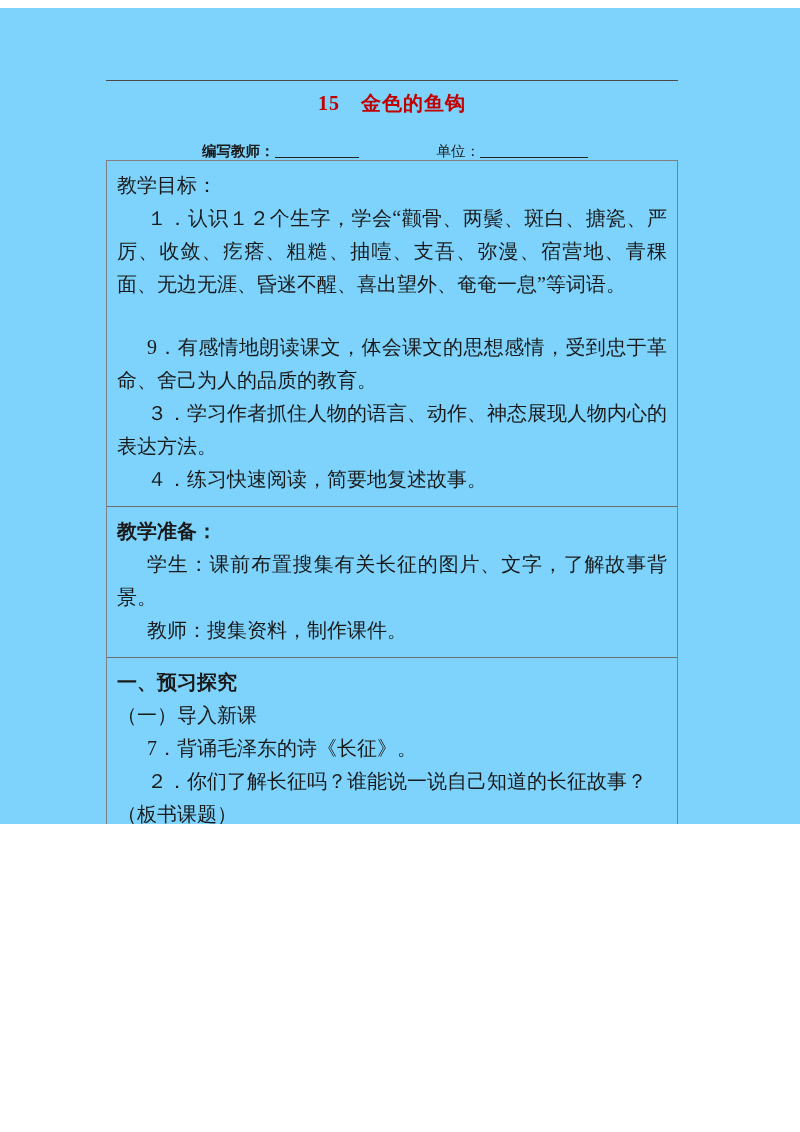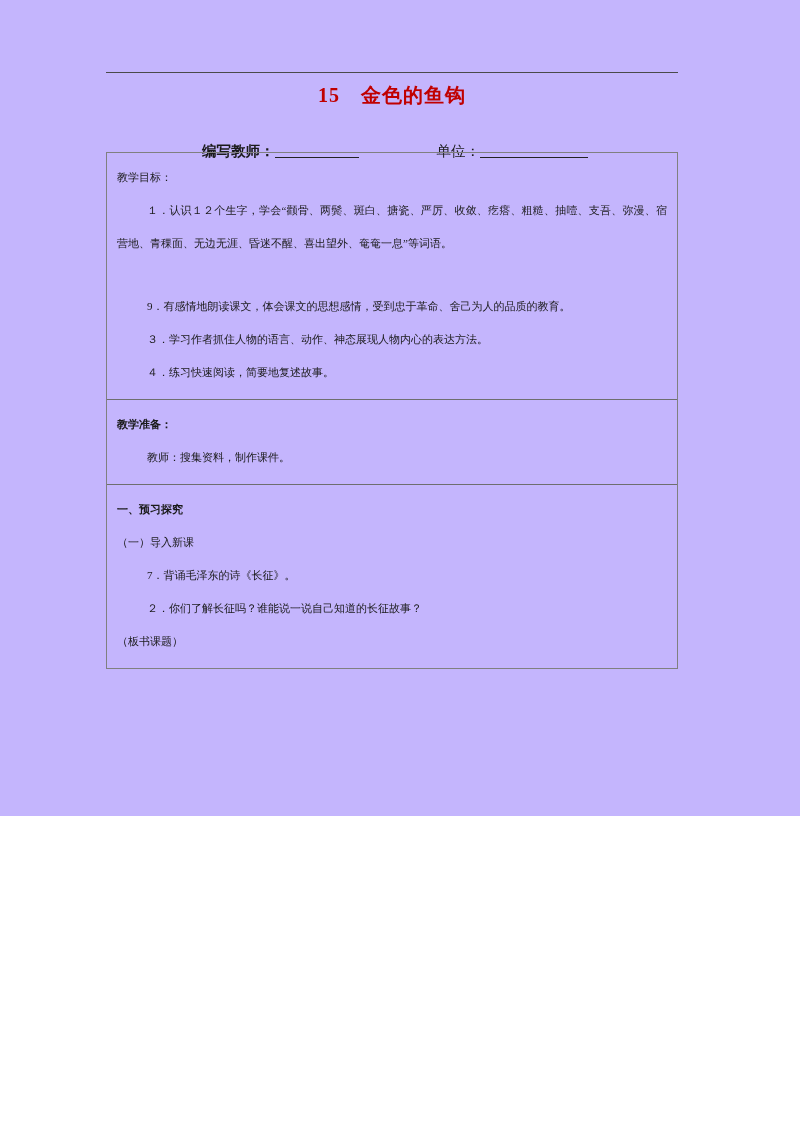--- a/index.html
+++ b/index.html
@@ -9,22 +9,22 @@
     background: #ffffff;
   }
   body {
     font-family: "Liberation Serif", "DejaVu Serif", serif;
     color: #1a1a1a;
   }
   .page {
     position: relative;
     width: 800px;
     height: 816px;
-    margin: 0 auto;
-    background: #c4b5fd;
+    margin: 8px auto;
+    background: #7dd3fc;
     overflow: hidden;
     box-sizing: border-box;
   }
   
   .top-rule {
     position: absolute;
     left: 106px;
     top: 72px;
     width: 572px;
     height: 0;
@@ -39,21 +39,21 @@
     color: #c00000;
     font-size: 20px;
     font-weight: bold;
     letter-spacing: 1px;
     font-family: "Liberation Serif", "DejaVu Serif", serif;
     white-space: pre;
   }
   .byline {
     position: absolute;
     left: 106px;
-    top: 142px;
+    top: 134px;
     width: 572px;
     font-size: 14.5px;
     white-space: nowrap;
   }
   .byline .teacher-label {
     margin-left: 96px;
     font-weight: bold;
   }
   .byline .blank-short {
     display: inline-block;
@@ -87,21 +87,21 @@
     box-sizing: border-box;
   }
   .doc-row:last-child {
     border-bottom: none;
   }
   .cell {
     padding: 8px 10px 10px 10px;
     box-sizing: border-box;
   }
   .p {
-    font-size: 11px;
+    font-size: 20px;
     line-height: 33px;
     margin: 0;
     text-align: justify;
     text-justify: inter-ideograph;
     word-break: break-all;
   }
   .p.bold {
     font-weight: bold;
   }
   .p.ind1 {
@@ -137,20 +137,21 @@
         <p class="p ind1">9．有感情地朗读课文，体会课文的思想感情，受到忠于革命、舍己为人的品质的教育。</p>
         <p class="p ind1">３．学习作者抓住人物的语言、动作、神态展现人物内心的表达方法。</p>
         <p class="p ind1">４．练习快速阅读，简要地复述故事。</p>
       </div>
     </div>
 
 
     <div class="doc-row">
       <div class="cell">
         <p class="p ind0 bold">教学准备：</p>
+        <p class="p ind1">学生：课前布置搜集有关长征的图片、文字，了解故事背景。</p>
         <p class="p ind1">教师：搜集资料，制作课件。</p>
       </div>
     </div>
 
     <div class="doc-row">
       <div class="cell">
         <p class="p ind0 bold">一、预习探究</p>
         <p class="p ind0">（一）导入新课</p>
         <p class="p ind1">7．背诵毛泽东的诗《长征》。</p>
         <p class="p ind1">２．你们了解长征吗？谁能说一说自己知道的长征故事？</p>

